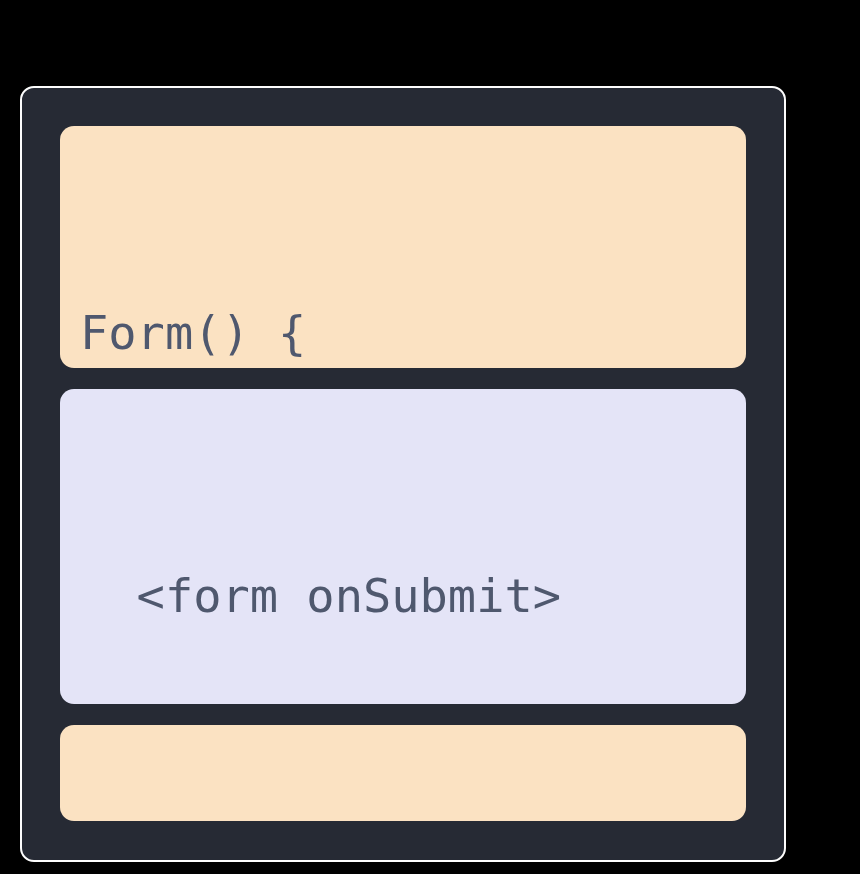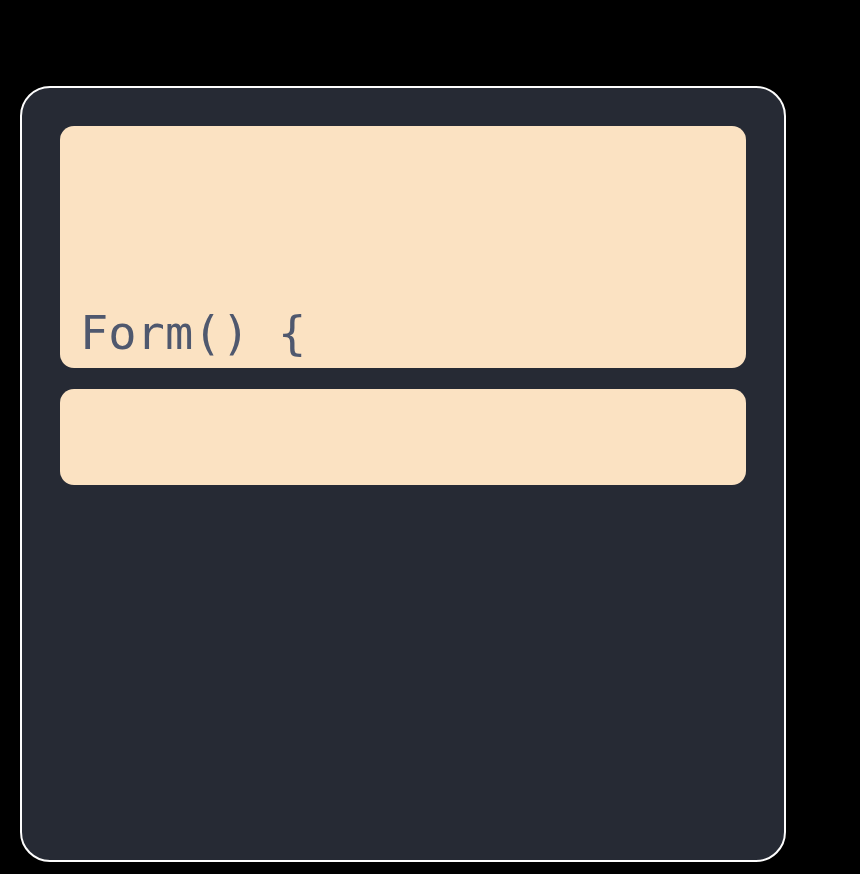--- a/index.html
+++ b/index.html
@@ -25,21 +25,21 @@
   
   #code-card {
     position: absolute;
     left: 20px;
     top: 86px;
     width: 766px;
     height: 776px;
     box-sizing: border-box;
     background: #262a34;
     border: 2px solid #fdfdfd;
-    border-radius: 30px;
+    border-radius: 14px;
     padding: 38px;
     display: flex;
     flex-direction: column;
     gap: 21px;
   }
 
   
   .code-block {
     box-sizing: border-box;
     border-radius: 14px;
@@ -89,20 +89,26 @@
 <div id="stage">
 
   <div id="code-card">
 
     <div class="code-block component" id="block-component-head">
       <span class="code-line">Form() {</span>
       
       
     </div>
 
+    <div class="code-block markup" id="block-markup">
+      <span class="code-line">  &lt;form onSubmit&gt;</span>
+      
+      
+      
+    </div>
 
     <div class="code-block component" id="block-component-tail">
       
     </div>
 
   </div>
 
 </div>
 
 </body></html>

